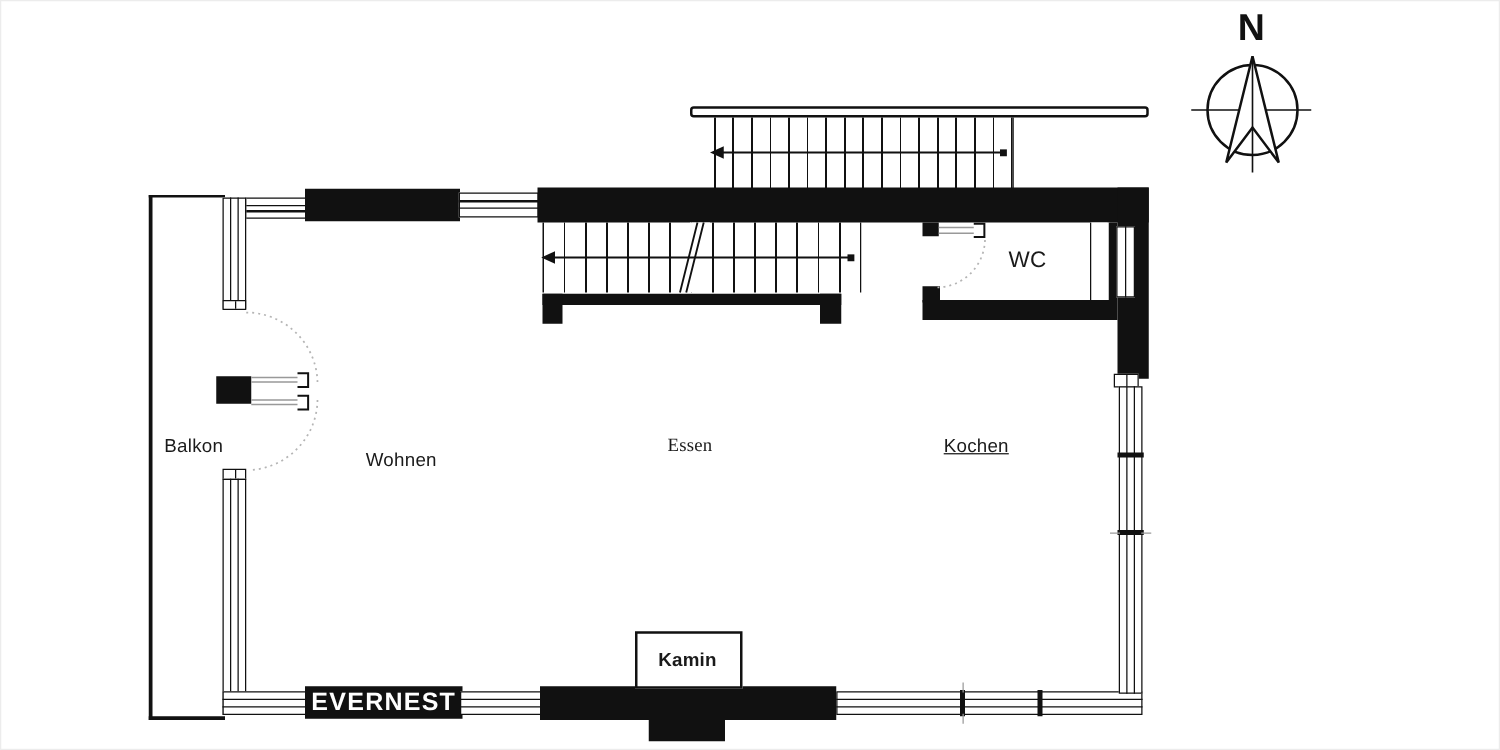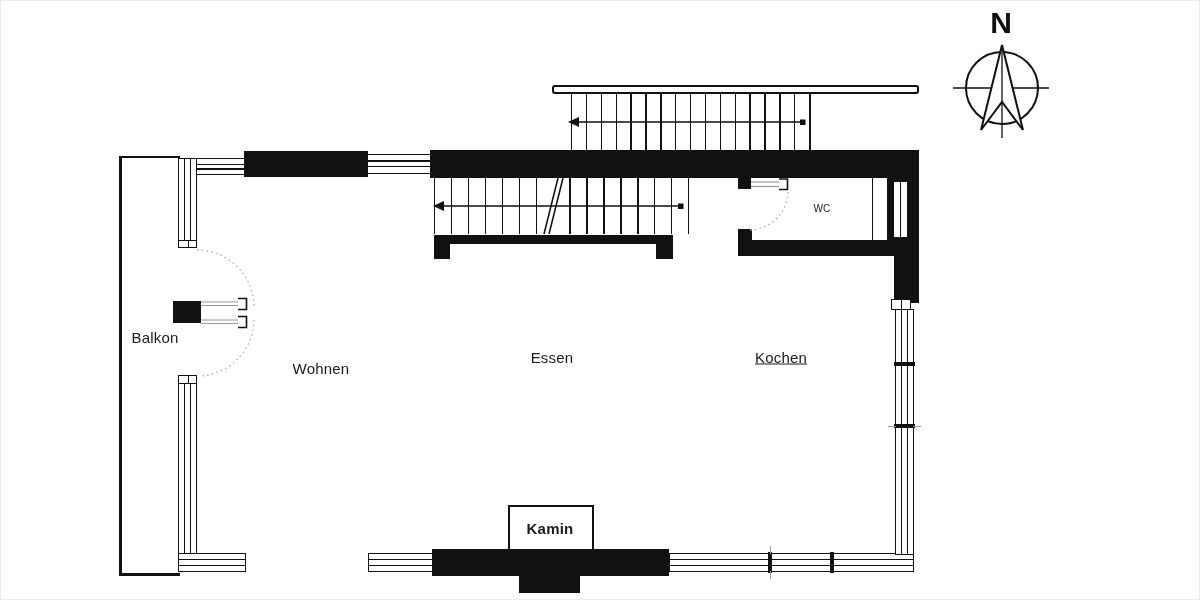--- a/index.html
+++ b/index.html
@@ -62,20 +62,23 @@
   <div class="win-v" style="left:177px;top:382px;width:19px;height:189px;">
       <i class="l" style="left:30%"></i>
       <i class="l" style="left:62%"></i>
     </div>
   <div class="wall" style="left:172px;top:300px;width:28px;height:22px;"></div>
 
   <div class="win-h" style="left:177px;top:552px;width:68px;height:19px;">
       <i class="l" style="top:30%"></i>
       <i class="l" style="top:62%"></i>
     </div>
+  <div class="evernest" style="left:243px;top:548px;width:126px;height:26px;">
+    <span>EVERNEST</span>
+  </div>
   <div class="win-h" style="left:367px;top:552px;width:66px;height:19px;">
       <i class="l" style="top:30%"></i>
       <i class="l" style="top:62%"></i>
     </div>
   <div class="wall" style="left:431px;top:548px;width:237px;height:27px;"></div>
   <div class="wall" style="left:518px;top:575px;width:61px;height:17px;"></div>
   <div class="kamin-box" style="left:507px;top:504px;width:86px;height:46px;"></div>
   <div class="win-h" style="left:668px;top:552px;width:245px;height:19px;">
     <i class="l" style="top:30%"></i>
       <i class="l" style="top:62%"></i>
@@ -152,20 +155,20 @@
 
     <g>
       <circle cx="1001" cy="87" r="36" fill="none" stroke="#111" stroke-width="2"></circle>
       <line x1="952" y1="87" x2="1048" y2="87" stroke="#111" stroke-width="1.3"></line>
       <polygon points="1001,44 1022,129 1001,101 980,129" fill="#fff" stroke="#111" stroke-width="2"></polygon>
       <line x1="1001" y1="44" x2="1001" y2="137" stroke="#111" stroke-width="1.3"></line>
     </g>
   </svg>
 
   <div class="north" style="left:1000px;top:22px;">N</div>
-  <div class="label" style="left:154px;top:336px;">Balkon</div>
+  <div class="label" style="left:154px;top:356px;">Balkon</div>
   <div class="label" style="left:320px;top:367px;">Wohnen</div>
-  <div class="label" style="left:551px;top:356px;">Essen</div>
+  <div class="label" style="left:551px;top:356px;font-family:Liberation Serif, serif;">Essen</div>
   <div class="label" style="left:780px;top:356px;text-decoration:underline;">Kochen</div>
-  <div class="label" style="left:821px;top:207px;font-size:10px;">WC</div>
+  <div class="label" style="left:821px;top:207px;font-size:18px;">WC</div>
   <div class="label" style="left:549px;top:527px;font-weight:bold;">Kamin</div>
 
 </div>
 
 </body></html>

